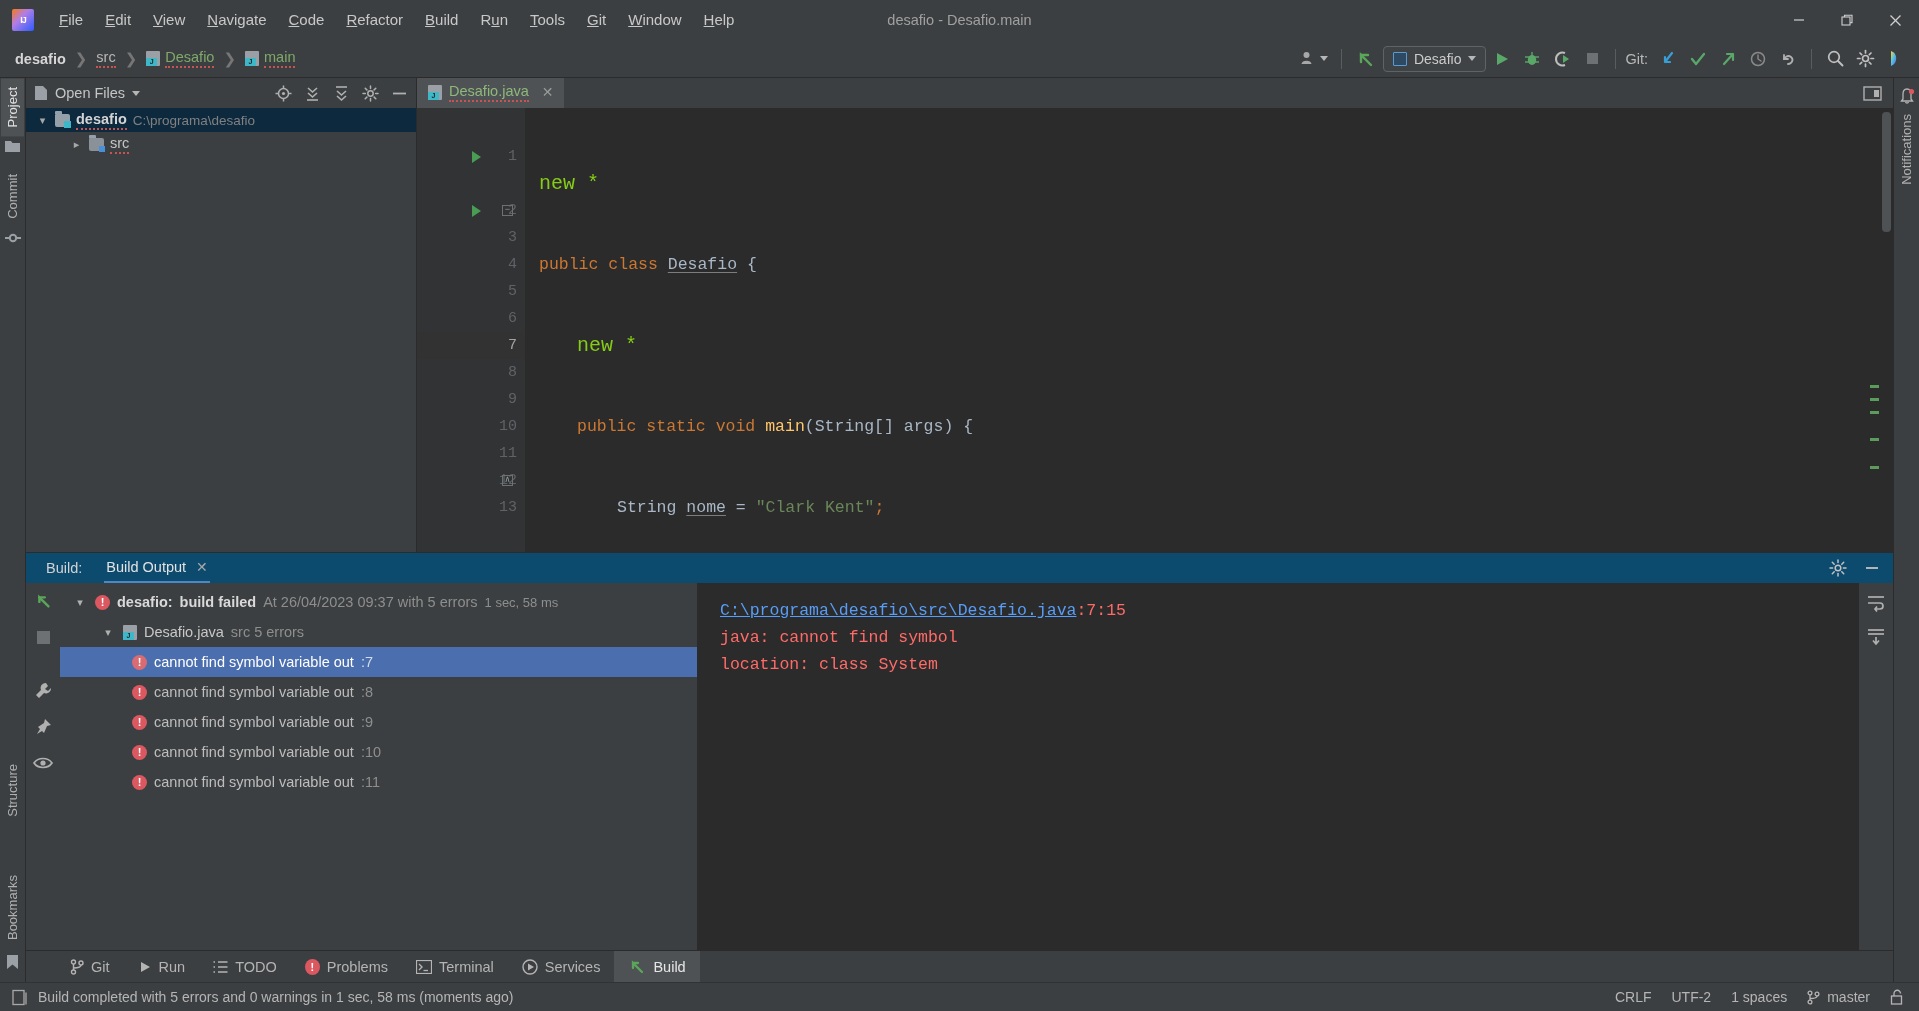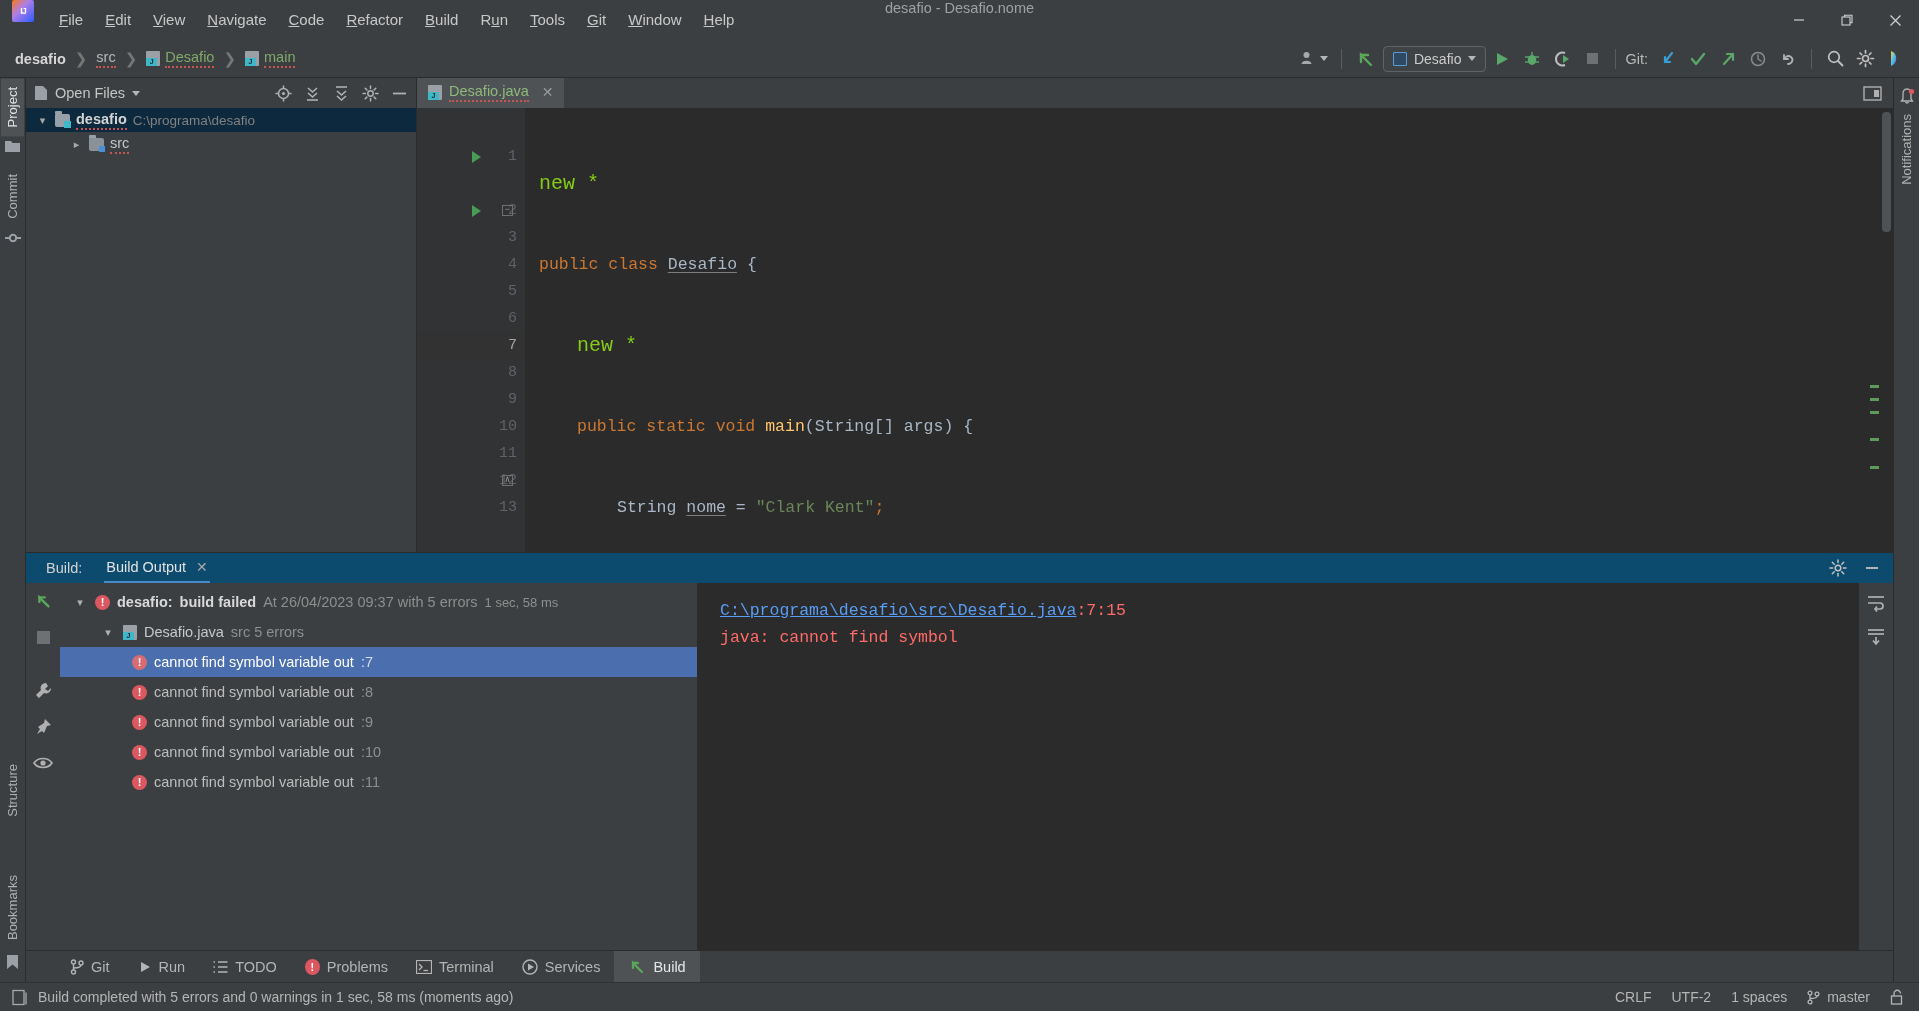--- a/index.html
+++ b/index.html
@@ -7,21 +7,21 @@
     width: 1919px; height: 1011px;
     background: #3c3f41;
     font-family: "Liberation Sans", sans-serif;
     overflow: hidden;
     color: #bbbbbb;
   }
   .app { position: relative; width: 1919px; height: 1011px; display: flex; flex-direction: column; }
 
   
   .titlebar {
-    height: 40px; background: #3c3f41; display: flex; align-items: flex-start;
+    height: 40px; background: #3c3f41; display: flex; align-items: center;
     flex: 0 0 40px; position: relative;
   }
   .ij-logo {
     width: 22px; height: 22px; margin-left: 12px; margin-right: 14px;
     border-radius: 2px; position: relative;
     background: linear-gradient(135deg,#f97a12 0%,#b07ee7 40%,#2b5cff 100%);
     display: flex; align-items: center; justify-content: center;
   }
   .ij-logo span {
     font-size: 9px; font-weight: bold; color: #fff; font-family: "Liberation Sans", sans-serif;
@@ -271,21 +271,21 @@
       <div class="menu-item"><u>N</u>avigate</div>
       <div class="menu-item"><u>C</u>ode</div>
       <div class="menu-item"><u>R</u>efactor</div>
       <div class="menu-item"><u>B</u>uild</div>
       <div class="menu-item">R<u>u</u>n</div>
       <div class="menu-item"><u>T</u>ools</div>
       <div class="menu-item"><u>G</u>it</div>
       <div class="menu-item"><u>W</u>indow</div>
       <div class="menu-item"><u>H</u>elp</div>
     </div>
-    <div class="win-title">desafio - Desafio.nome</div>
+    <div class="win-title">desafio - Desafio.main</div>
     <div class="win-btns">
       <div class="win-btn">
         <svg width="12" height="12" viewBox="0 0 12 12">
             <line x1="1" y1="6" x2="11" y2="6" stroke="#cfcfcf" stroke-width="1.2"></line>
           </svg>
       </div>
       <div class="win-btn">
         <svg width="13" height="13" viewBox="0 0 13 13">
           <rect x="1" y="3" width="8" height="8" fill="none" stroke="#cfcfcf" stroke-width="1.1"></rect>
           <path d="M3.5 3 V1.2 H11 V8.6 H9.2" fill="none" stroke="#cfcfcf" stroke-width="1.1"></path>
@@ -741,20 +741,21 @@
               <span>cannot find symbol variable out</span>
               <span class="dim">:11</span>
             </div>
           </div>
 
           <div class="detail-pane">
             <div>
               <span class="dp-link">C:\programa\desafio\src\Desafio.java</span><span class="dp-red">:7:15</span>
             </div>
             <div class="dp-red">java: cannot find symbol</div>
+            <div class="dp-red">  location: class System</div>
           </div>
 
           <div class="detail-rail">
             <span class="brail-ico">
               <svg width="20" height="20" viewBox="0 0 20 20">
                 <line x1="2" y1="4" x2="18" y2="4" stroke="#b0b0b0" stroke-width="1.7"></line>
                 <path d="M2 10 H14 A3 3 0 0 1 14 16 H9 M11 13.5 L9 16 L11 18.5" fill="none" stroke="#b0b0b0" stroke-width="1.7"></path>
               </svg>
             </span>
             <span class="brail-ico">

